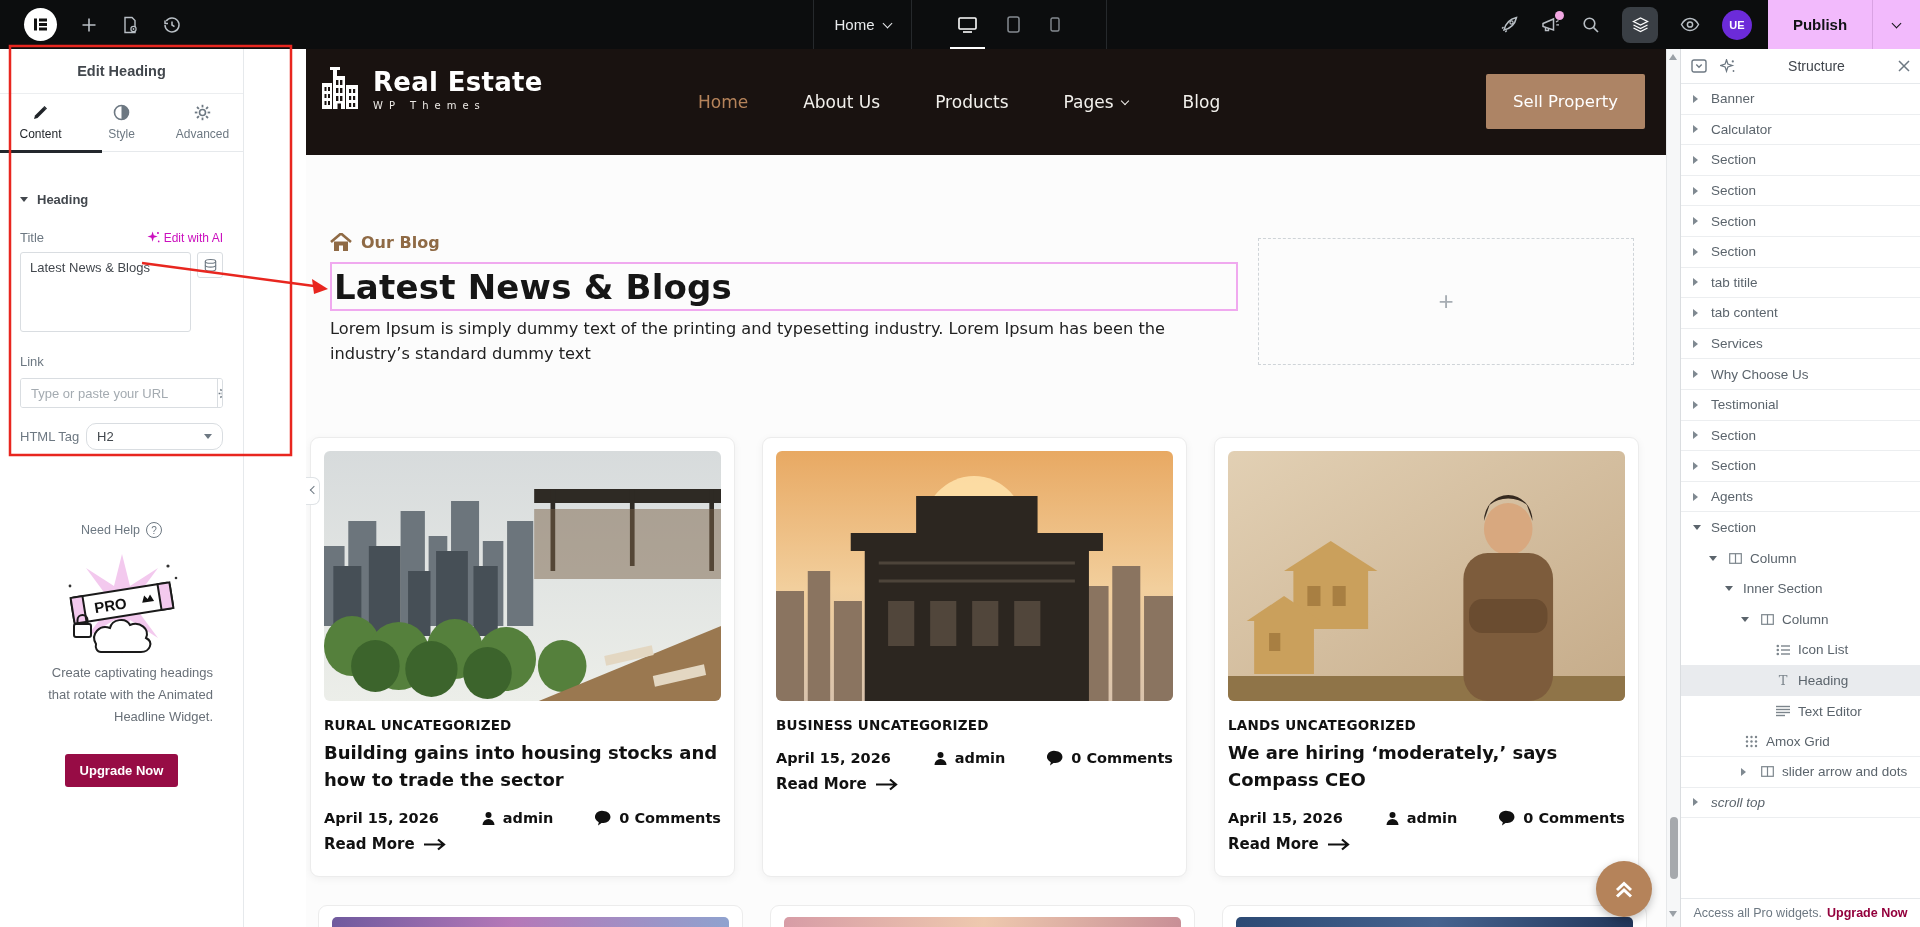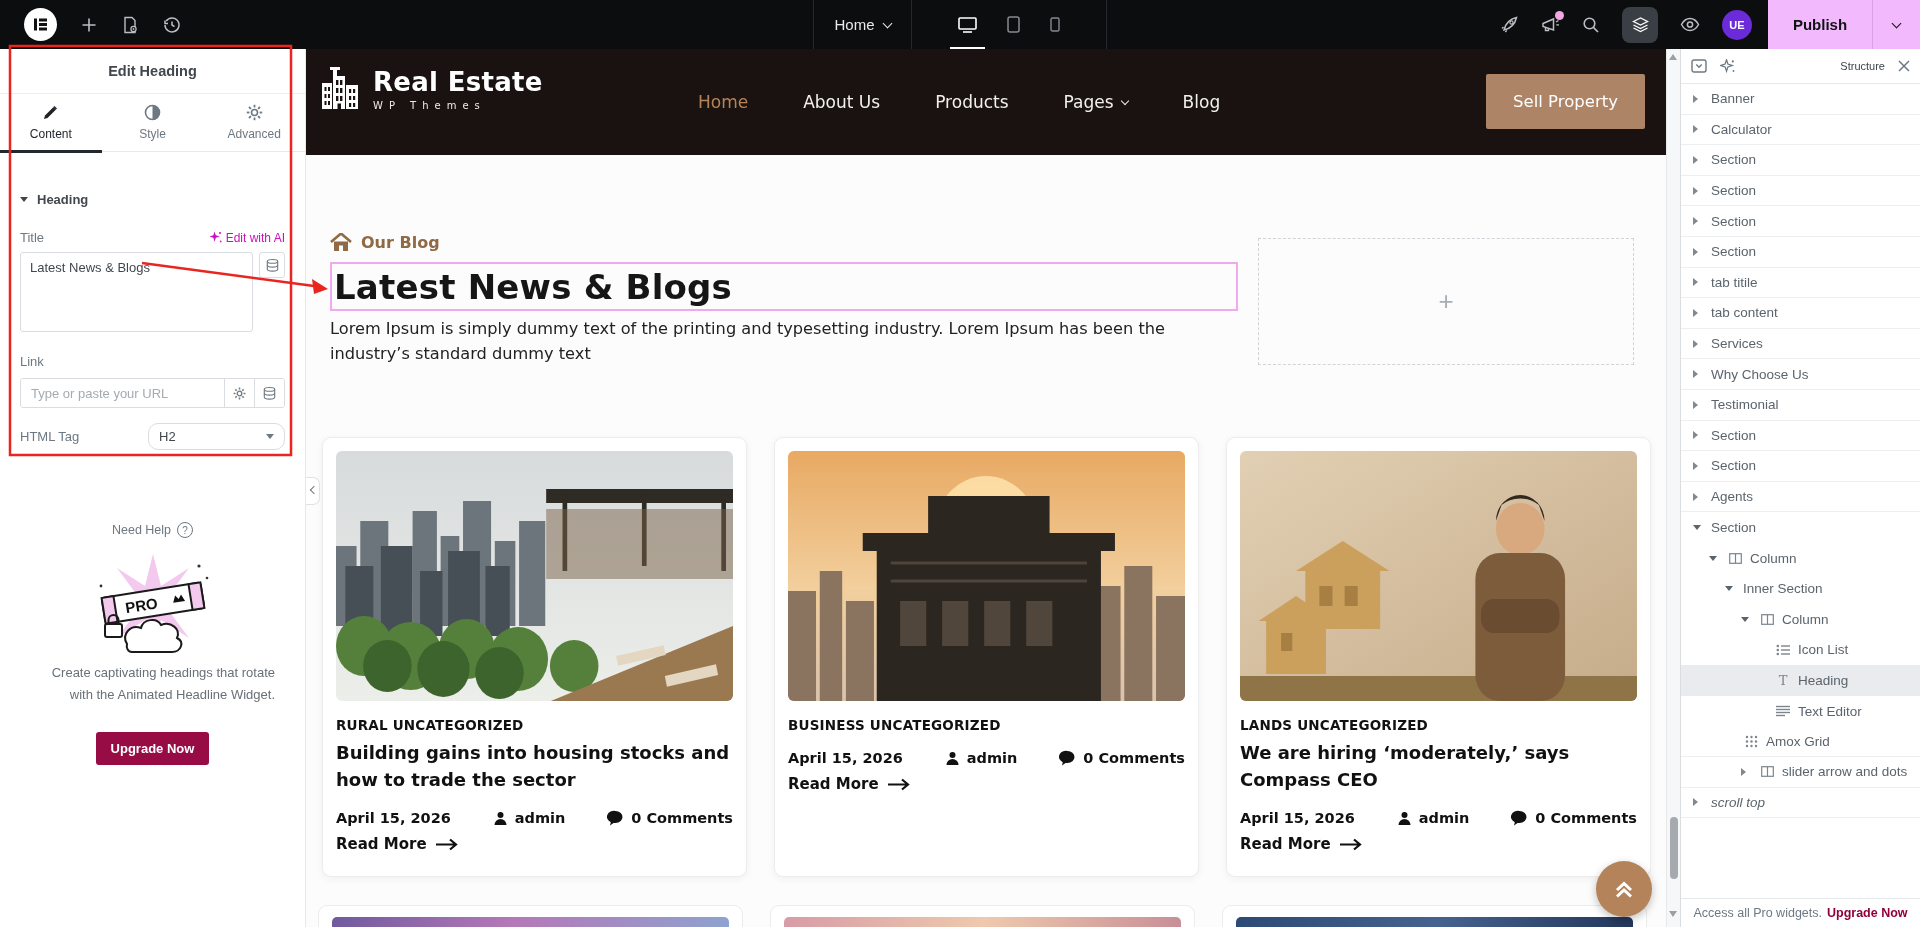--- a/index.html
+++ b/index.html
@@ -21,21 +21,21 @@
   .tb-right .tb-icon{margin-right:22px;position:relative;}
   .icon-box{width:36px;height:36px;border-radius:8px;background:#3a3f45;display:flex;align-items:center;justify-content:center;margin-right:22px;cursor:pointer;}
   .pink-dot{position:absolute;right:-4px;top:-5px;width:9px;height:9px;border-radius:50%;background:#f2a7e2;}
   .avatar{width:30px;height:30px;border-radius:50%;background:#6c2bd9;color:#fff;font-size:11px;font-weight:bold;display:flex;align-items:center;justify-content:center;margin-right:16px;cursor:pointer;}
   .publish-wrap{height:49px;display:flex;align-items:stretch;}
   .publish-btn{width:104px;border:none;background:#f2bafc;color:#121316;font-size:15px;font-weight:bold;cursor:pointer;}
   .publish-div{width:1px;background:#d9a2e3;}
   .publish-more{width:47px;border:none;background:#f2bafc;display:flex;align-items:center;justify-content:center;cursor:pointer;color:#121316;}
   .chev{display:inline-block;width:7px;height:7px;border-right:1.7px solid currentColor;border-bottom:1.7px solid currentColor;transform:rotate(45deg);margin-top:-3px;}
   
-  #left-panel{position:absolute;left:0;top:49px;width:306px;height:878px;background:#fff;border-right:1px solid #e6e9ec;z-index:10;}
+  #left-panel{position:absolute;left:0;top:49px;width:244px;height:878px;background:#fff;border-right:1px solid #e6e9ec;z-index:10;}
   .lp-header{height:45px;display:flex;align-items:center;justify-content:center;border-bottom:1px solid #eceef0;}
   .lp-title{font-size:14.5px;font-weight:bold;color:#42474d;}
   .lp-tabs{position:relative;height:58px;display:flex;border-bottom:1px solid #e6e9ec;}
   .lp-tab{flex:1;display:flex;flex-direction:column;align-items:center;justify-content:center;gap:6px;background:none;border:none;color:#6d7882;font-size:12px;cursor:pointer;}
   .lp-tab.active{color:#1f2328;}
   .tab-underline{position:absolute;left:0;bottom:-2px;width:102px;height:3.5px;background:#23282d;}
   .sec-head{margin:40px 20px 0;display:flex;align-items:center;gap:9px;cursor:pointer;}
   .tri-down{width:0;height:0;border-top:5px solid #42474d;border-left:4px solid transparent;border-right:4px solid transparent;}
   .sec-title{font-size:13px;font-weight:bold;color:#42474d;}
   .title-row{margin:23px 20px 0;display:flex;align-items:center;justify-content:space-between;}
@@ -71,21 +71,21 @@
   .nav-item.active{color:#b5835a;}
   .nav-chev{width:6px;height:6px;border-width:1.5px;}
   .site-cta{position:absolute;right:21px;top:25px;width:159px;height:55px;background:#ad8465;color:#fff;border:none;font-size:16.5px;font-family:"DejaVu Sans",sans-serif;border-radius:2px;cursor:pointer;}
   .breadcrumb{position:absolute;left:24px;top:184px;display:flex;align-items:center;gap:9px;cursor:default;}
   .bc-label{font-size:16px;font-weight:bold;color:#8f6a45;font-family:"DejaVu Sans",sans-serif;}
   .heading-box{position:absolute;left:24px;top:213px;width:908px;height:49px;border:2px solid #f0a9ef;display:flex;align-items:center;}
   .page-heading{font-size:34px;font-weight:800;color:#161616;font-family:"DejaVu Sans",sans-serif;letter-spacing:0.2px;padding-left:2px;white-space:nowrap;}
   .page-desc{position:absolute;left:24px;top:268px;width:860px;font-size:16.2px;line-height:24.5px;color:#222;font-family:"DejaVu Sans",sans-serif;}
   .empty-col{position:absolute;left:952px;top:189px;width:376px;height:127px;border:1px dashed #cfd4d8;display:flex;align-items:center;justify-content:center;cursor:pointer;}
   .plus-sign{font-size:26px;color:#a7adb3;font-weight:300;}
-  .posts-row{position:absolute;left:16px;top:388px;display:flex;gap:27px;}
+  .posts-row{position:absolute;left:4px;top:388px;display:flex;gap:27px;}
   .post-card{width:425px;height:440px;background:#fff;border:1px solid #ececec;border-radius:9px;box-shadow:0 2px 8px rgba(0,0,0,0.05);padding:13px;font-family:"DejaVu Sans",sans-serif;}
   .post-img{width:100%;height:250px;border-radius:6px;overflow:hidden;}
   .post-img svg{width:100%;height:100%;}
   .post-cat{margin-top:16px;font-size:13.5px;font-weight:bold;color:#111;letter-spacing:0.2px;cursor:pointer;}
   .post-title{margin-top:6px;font-size:18px;line-height:27px;font-weight:bold;color:#111;cursor:pointer;}
   .post-meta{margin-top:17px;display:flex;align-items:center;justify-content:space-between;font-size:14.5px;font-weight:bold;color:#111;}
   .meta-author,.meta-comments{display:flex;align-items:center;gap:7px;cursor:pointer;}
   .read-more{margin-top:9px;display:flex;align-items:center;gap:8px;font-size:15px;font-weight:bold;color:#111;cursor:pointer;}
   .row2{position:absolute;left:12px;top:856px;display:flex;gap:27px;}
   .sliver{width:425px;height:40px;background:#fff;border:1px solid #ececec;border-radius:9px 9px 0 0;padding:11px 13px 0;}
@@ -95,21 +95,21 @@
   .sliver3{background:linear-gradient(100deg,#2c4a74,#46638f 50%,#22365a);}
   .scroll-top{position:absolute;left:1290px;top:812px;width:56px;height:56px;border-radius:50%;background:#b5835a;border:none;display:flex;align-items:center;justify-content:center;box-shadow:0 3px 8px rgba(0,0,0,0.25);cursor:pointer;z-index:5;}
   
   #canvas-scrollbar{position:absolute;left:1666px;top:49px;width:14px;height:878px;background:#f6f7f8;border-left:1px solid #e6e8ea;z-index:12;}
   .sb-up{position:absolute;left:2px;top:5px;width:0;height:0;border-bottom:6px solid #9aa0a6;border-left:4.5px solid transparent;border-right:4.5px solid transparent;cursor:pointer;}
   .sb-thumb{position:absolute;left:3px;top:768px;width:8px;height:62px;background:#a6a9ad;border-radius:4px;cursor:grab;}
   .sb-down{position:absolute;left:2px;bottom:10px;width:0;height:0;border-top:6px solid #9aa0a6;border-left:4.5px solid transparent;border-right:4.5px solid transparent;cursor:pointer;}
   
   #navigator{position:absolute;left:1680px;top:49px;width:240px;height:878px;background:#fff;border-left:1px solid #dadde0;z-index:10;}
   .nav-header{height:35px;display:flex;align-items:center;padding:0 10px;gap:13px;border-bottom:1px solid #e6e9ec;}
-  .nav-title{flex:1;text-align:right;font-size:11px;color:#3f444b;}
+  .nav-title{flex:1;text-align:center;font-size:14px;color:#3f444b;}
   .nv-btn{background:none;border:none;color:#6d7882;display:flex;align-items:center;cursor:pointer;}
   .tree{position:absolute;left:0;top:35px;right:0;bottom:29px;overflow:hidden;}
   .tree-row{display:flex;align-items:center;gap:7px;height:30.6px;font-size:13.5px;color:#5b646c;cursor:pointer;}
   .tree-row.bordered{border-bottom:1px solid #eceef0;}
   .tree-row.selected{background:#e9ebee;}
   .tree-arrow{flex:0 0 11px;display:flex;align-items:center;}
   .tree-arrow.right::before{content:"";width:0;height:0;border-left:5px solid #7f8991;border-top:4px solid transparent;border-bottom:4px solid transparent;}
   .tree-arrow.down::before{content:"";width:0;height:0;border-top:5px solid #5b646c;border-left:4px solid transparent;border-right:4px solid transparent;}
   .tree-icon{flex:0 0 16px;display:flex;align-items:center;justify-content:center;color:#7c858c;}
   .hT{font-family:"DejaVu Serif",serif;font-size:13px;color:#7c858c;line-height:1;}

